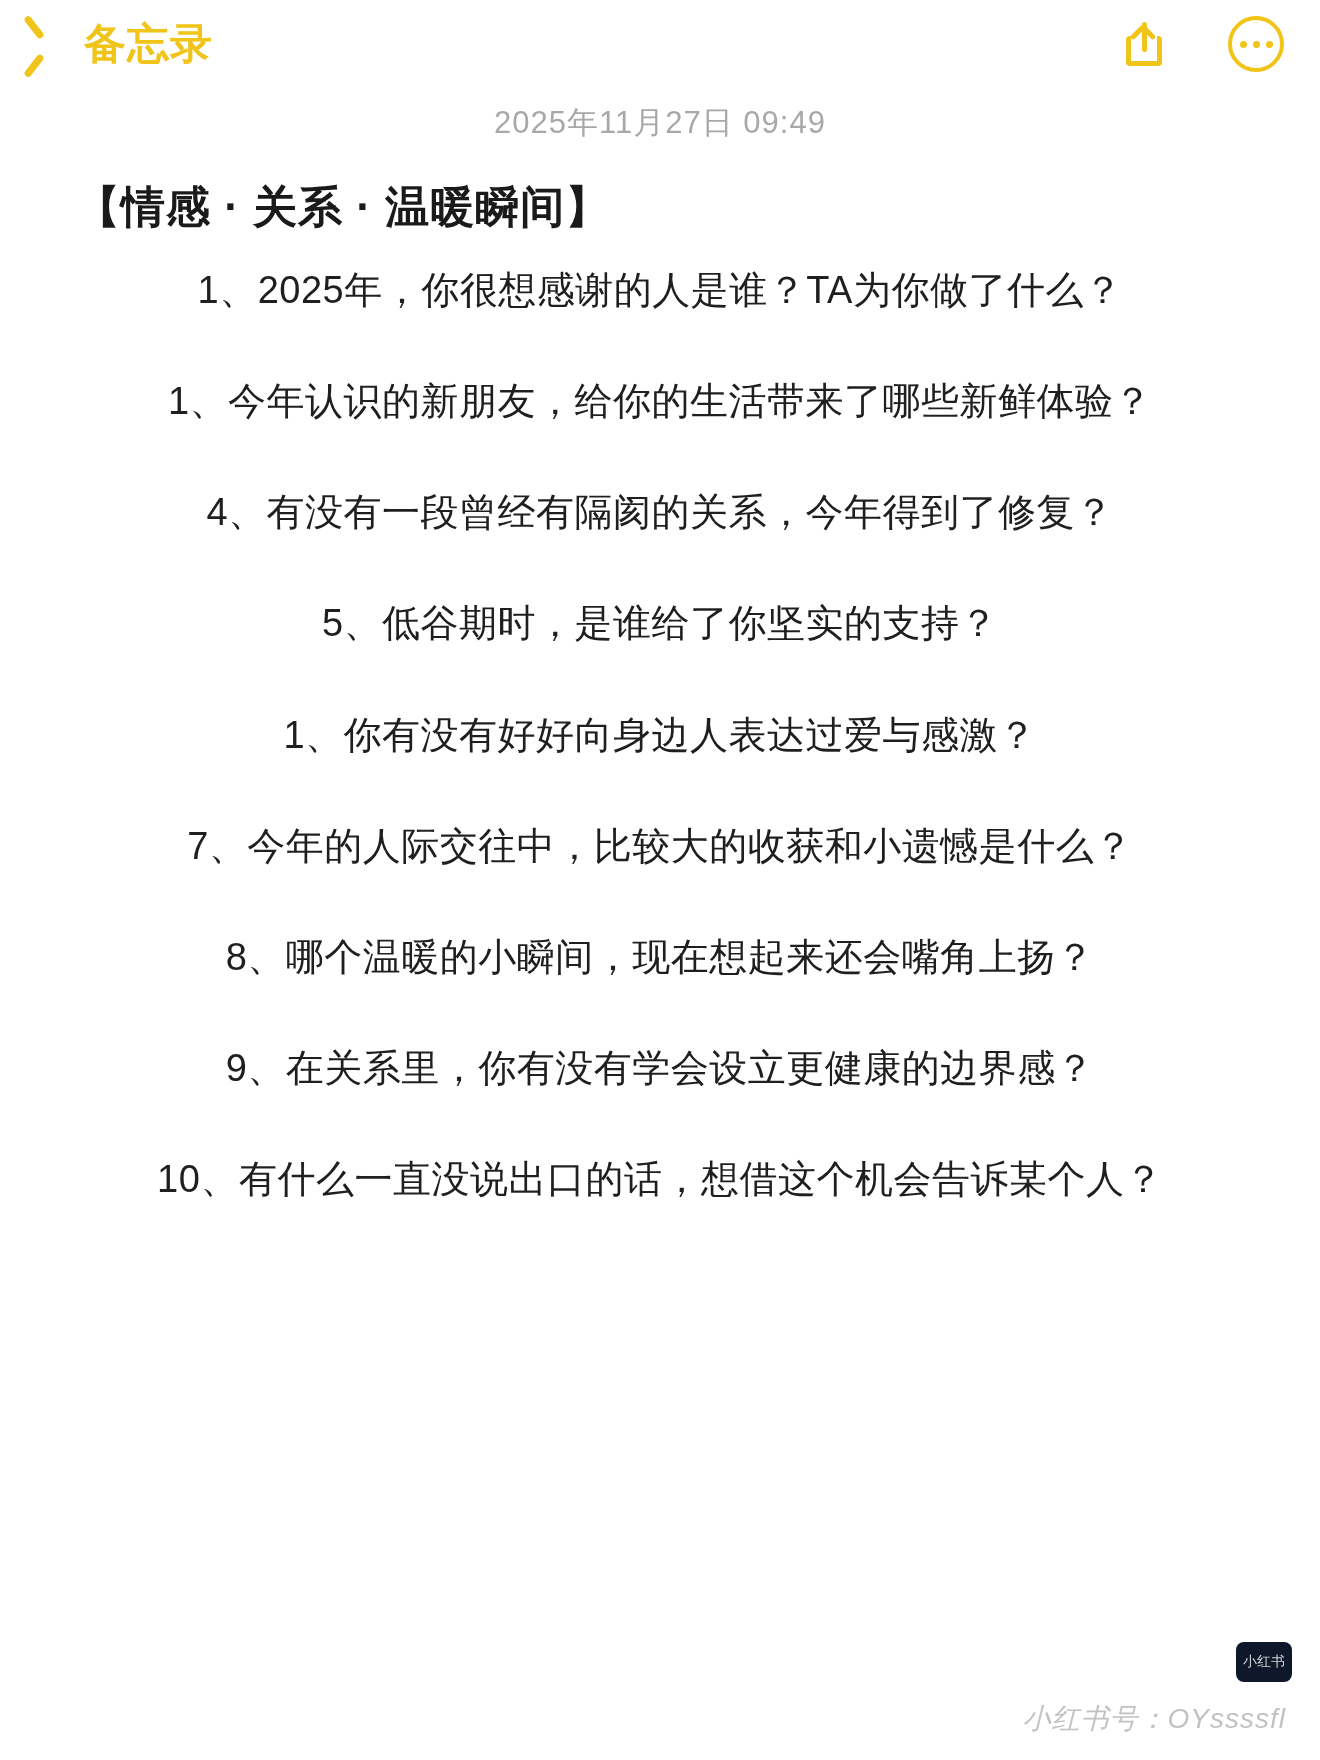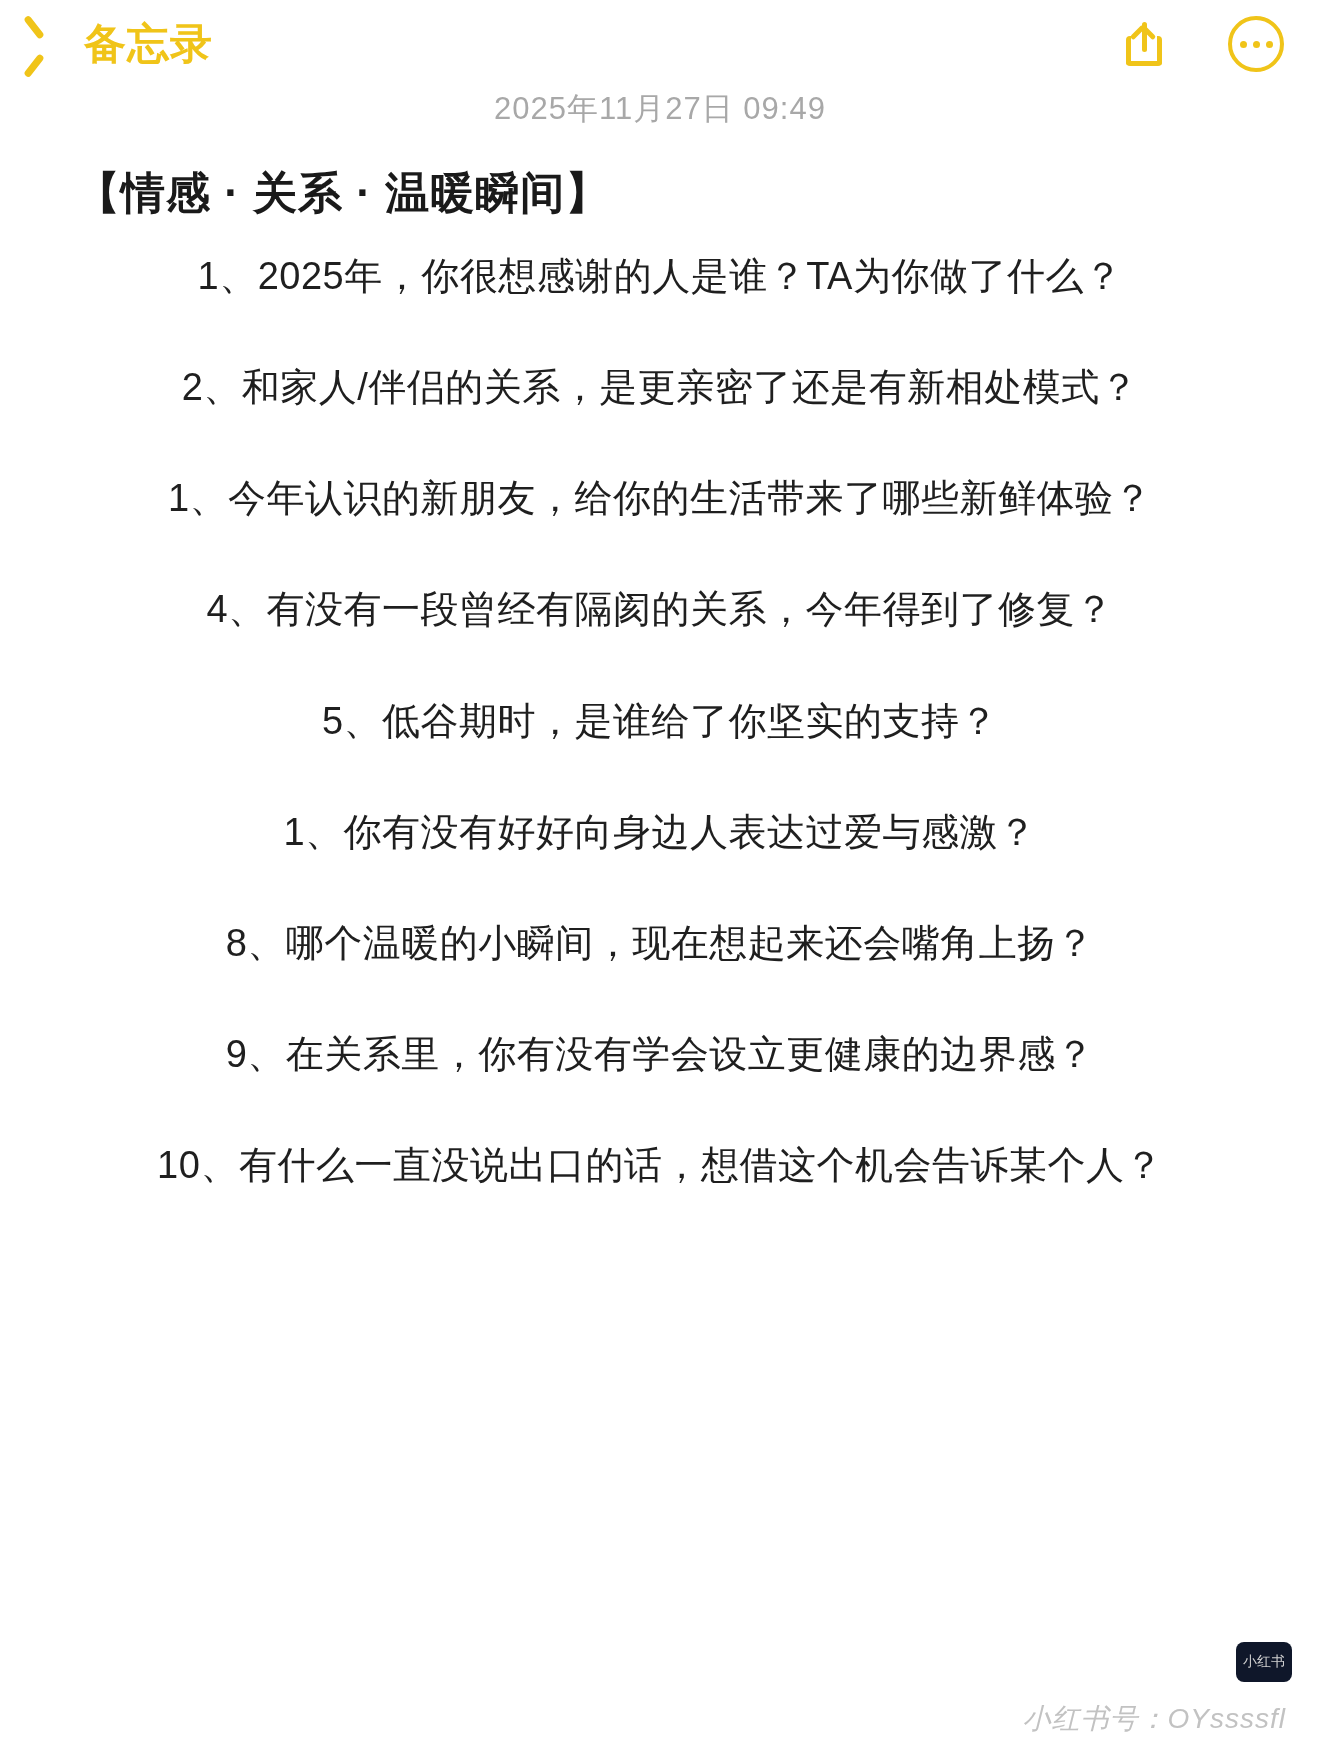--- a/index.html
+++ b/index.html
@@ -147,20 +147,21 @@
   
   .note {
     padding: 0 76px;
     box-sizing: border-box;
   }
   .timestamp {
     text-align: center;
     color: #a8a8a8;
     font-size: 31px;
     letter-spacing: 1px;
+    margin-top: 14px;
     margin-bottom: 34px;
   }
   .note-title {
     font-size: 44px;
     font-weight: 700;
     color: #1a1a1a;
     letter-spacing: 1px;
     margin-bottom: 28px;
     line-height: 1.3;
   }
@@ -224,25 +225,25 @@
       <i></i>
     </span>
   </div>
 </div>
 
 <div class="note">
   <div class="timestamp">2025年11月27日 09:49</div>
   <div class="note-title">【情感 · 关系 · 温暖瞬间】</div>
   <ul class="q-list">
     <li class="q-item">1、2025年，你很想感谢的人是谁？TA为你做了什么？</li>
-    <li class="q-item">2、和家人/伴侣的关系，是更亲密了还是有新相处模式？</li>
     <li class="q-item">1、今年认识的新朋友，给你的生活带来了哪些新鲜体验？</li>
     <li class="q-item">4、有没有一段曾经有隔阂的关系，今年得到了修复？</li>
     <li class="q-item">5、低谷期时，是谁给了你坚实的支持？</li>
     <li class="q-item">1、你有没有好好向身边人表达过爱与感激？</li>
+    <li class="q-item">7、今年的人际交往中，比较大的收获和小遗憾是什么？</li>
     <li class="q-item">8、哪个温暖的小瞬间，现在想起来还会嘴角上扬？</li>
     <li class="q-item">9、在关系里，你有没有学会设立更健康的边界感？</li>
     <li class="q-item">10、有什么一直没说出口的话，想借这个机会告诉某个人？</li>
   </ul>
 </div>
 
 <div class="wm-badge">小红书</div>
 <div class="wm-text">小红书号：OYssssfl</div>
 
 </body></html>

